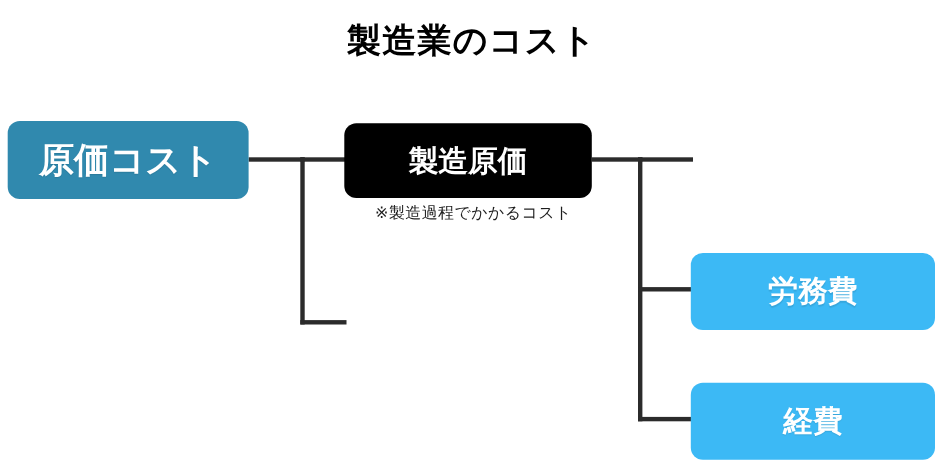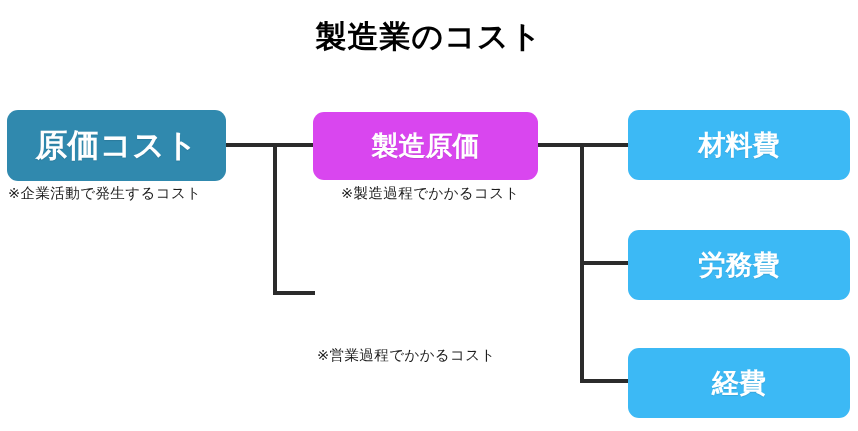--- a/index.html
+++ b/index.html
@@ -108,32 +108,27 @@
 
   <div class="line line-h r1"></div>
   <div class="line line-v r2"></div>
   <div class="line line-h r3"></div>
   <div class="line line-h r4"></div>
   <div class="line line-h r5"></div>
 
   <div class="node node-root" style="background:#3089ae">
     <span class="node-label">原価コスト</span>
   </div>
-  <div class="caption caption-root">※企業活動で発生するコスト</div>
 
-  <div class="node node-mfg" style="background:#d946ef">
+  <div class="node node-mfg" style="background:#000000">
     <span class="node-label">製造原価</span>
   </div>
   <div class="caption caption-mfg">※製造過程でかかるコスト</div>
 
-  <div class="caption caption-sga">※営業過程でかかるコスト</div>
 
-  <div class="node node-mat" style="background:#3cb9f5">
-    <span class="node-label">材料費</span>
-  </div>
 
   <div class="node node-lab" style="background:#3cb9f5">
     <span class="node-label">労務費</span>
   </div>
 
   <div class="node node-exp" style="background:#3cb9f5">
     <span class="node-label">経費</span>
   </div>
 
 </div>

